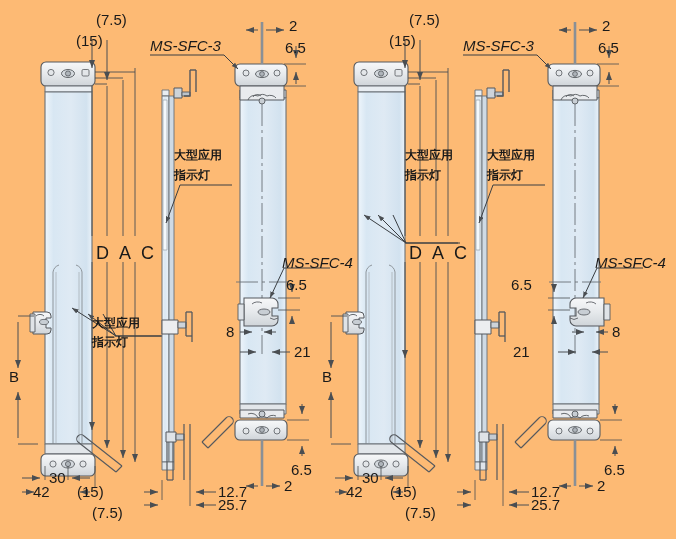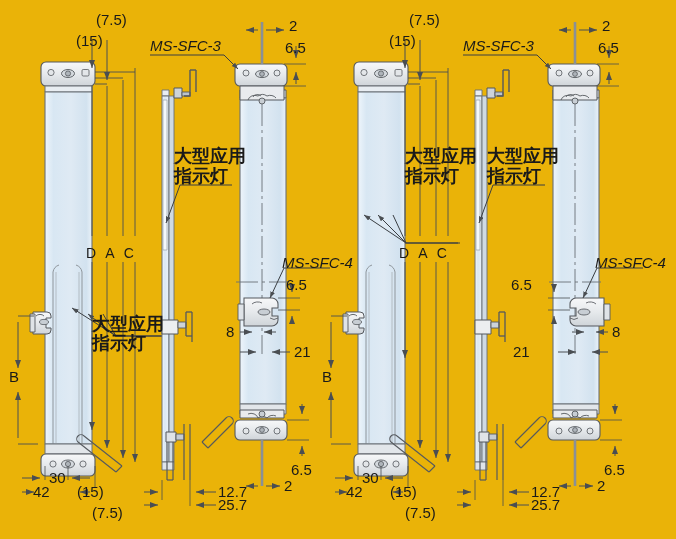--- a/index.html
+++ b/index.html
@@ -5,40 +5,40 @@
   html,body{margin:0;padding:0;background:#ffffff;}
   body{
     font-family:"Liberation Sans","DejaVu Sans",sans-serif;
     color:#1a1a1a;
     -webkit-font-smoothing:antialiased;
   }
   #stage{
     position:relative;
     width:676px;
     height:539px;
-    background:#eab308;
+    background:#fdba74;
     overflow:hidden;
   }
   #stage svg{position:absolute;left:0;top:0;}
   .lbl{
     position:absolute;
     font-size:15px;
     line-height:15px;
     letter-spacing:0px;
     white-space:nowrap;
     color:#1a1a1a;
   }
   .cjk{
     font-family:"DejaVu Sans","Liberation Sans",sans-serif;
-    font-size:18px;
+    font-size:12px;
     line-height:17px;
     font-weight:600;
   }
   .part{font-size:15px;font-style:italic;}
-  .dac{font-size:14px;letter-spacing:3px;}
+  .dac{font-size:18px;letter-spacing:3px;margin-left:10px;}
 </style>
 </head>
 <body>
 
 <div id="stage">
 
   <svg width="676" height="539" viewBox="0 0 676 539">
     <defs>
       <marker id="ah" markerWidth="9" markerHeight="9" refX="8" refY="3" orient="auto" markerUnits="userSpaceOnUse">
         <path d="M0,0 L8,3 L0,6 z" fill="#4a4e52"></path>

